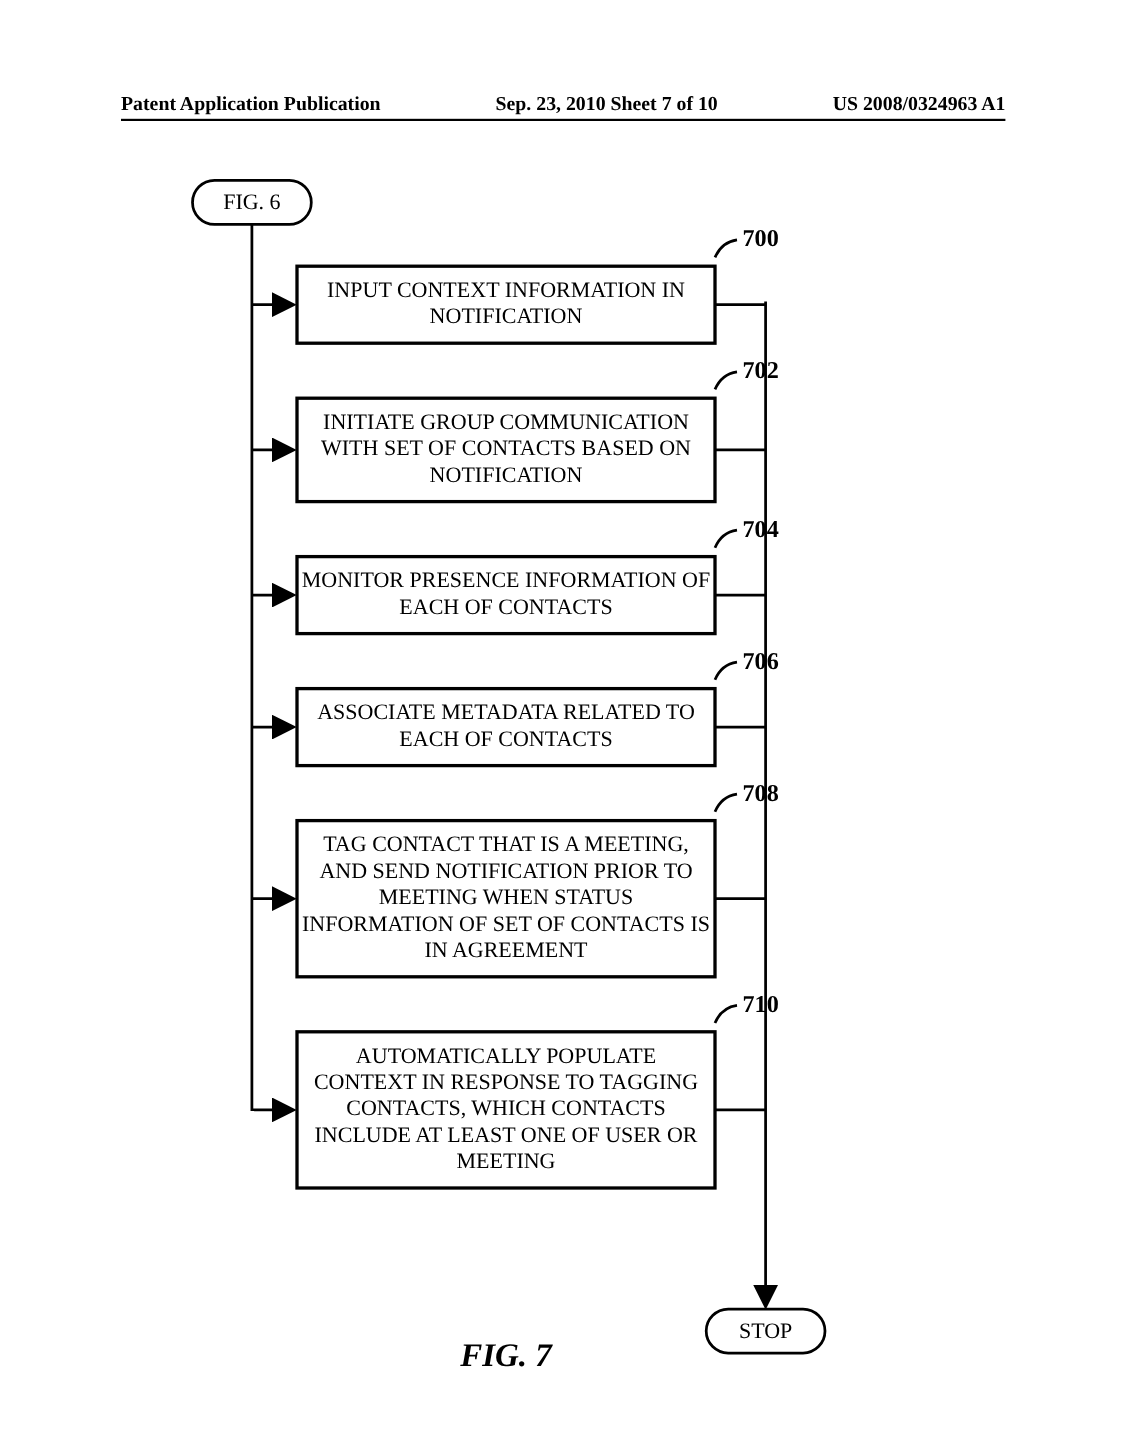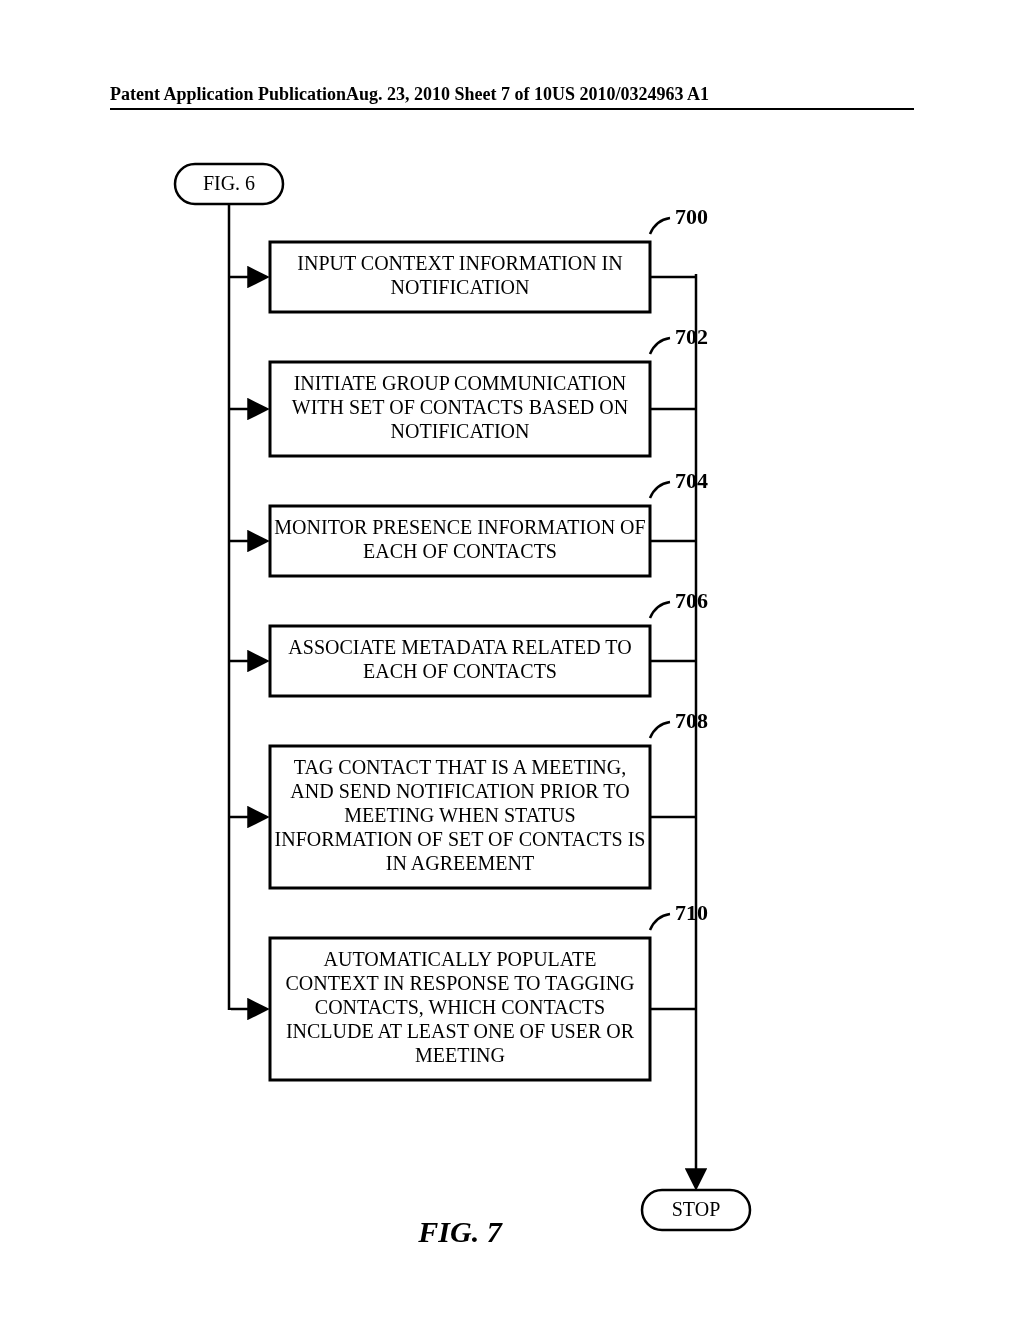--- a/index.html
+++ b/index.html
@@ -14,20 +14,21 @@
   .header {
     position: absolute;
     top: 84px;
     left: 0;
     width: 100%;
     padding: 0 110px;
     box-sizing: border-box;
     font-size: 18px;
     font-weight: bold;
     display: flex;
+    justify-content: space-between;
   }
   .header-rule {
     position: absolute;
     top: 108px;
     left: 110px;
     width: 804px;
     height: 2px;
     background: #000;
   }
   .diagram {
@@ -73,22 +74,22 @@
     font-style: italic;
     fill: #000;
     text-anchor: middle;
   }
 </style>
 </head>
 <body>
 
 <div class="header">
   <span>Patent Application Publication</span>
-  <span>Aug. 23, 2010  Sheet 7 of 10</span>
-  <span>US 2010/0324963 A1</span>
+  <span>Sep. 23, 2010  Sheet 7 of 10</span>
+  <span>US 2008/0324963 A1</span>
 </div>
 <div class="header-rule"></div>
 
 <div class="diagram">
 <svg viewBox="0 0 804 1110">
   <defs>
     <marker id="arrow" viewBox="0 0 12 12" refX="10" refY="6" markerWidth="9" markerHeight="9" orient="auto-start-reverse">
       <path d="M 0 0 L 12 6 L 0 12 z" fill="#000"></path>
     </marker>
   </defs>

